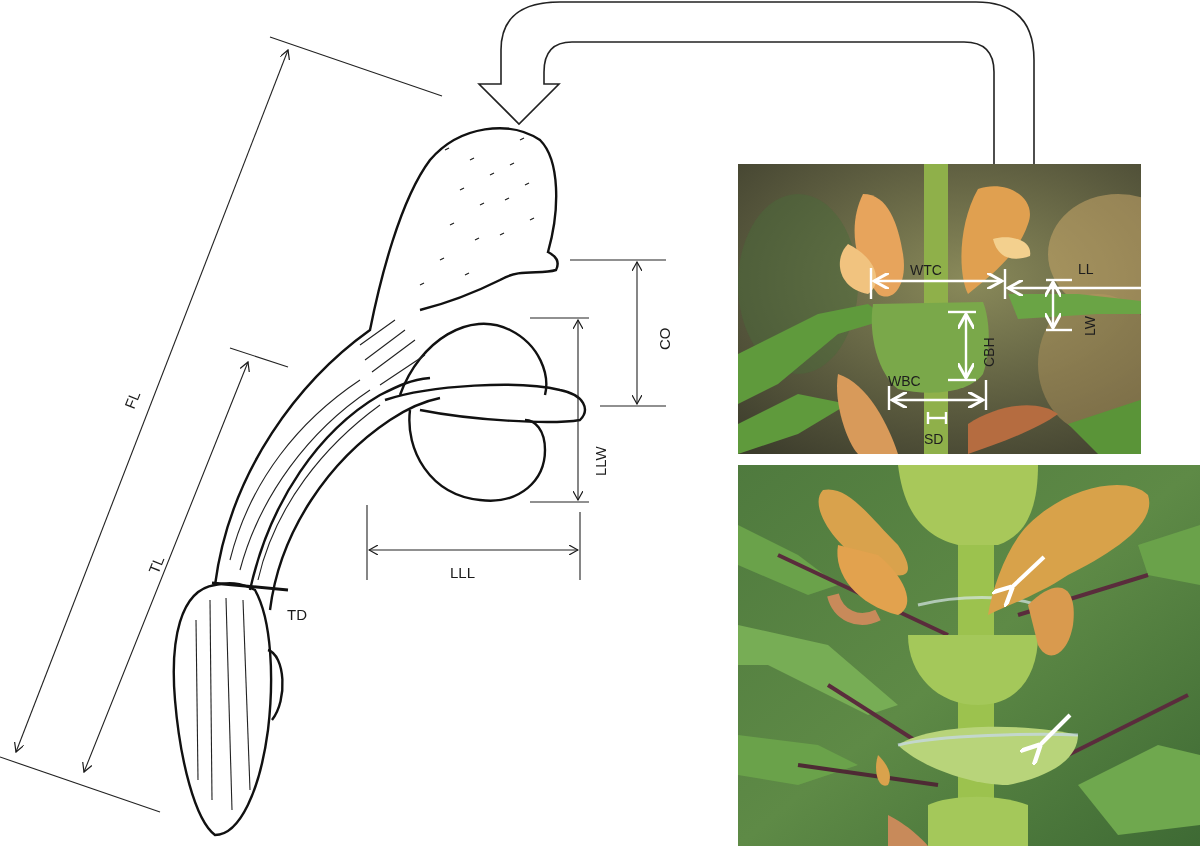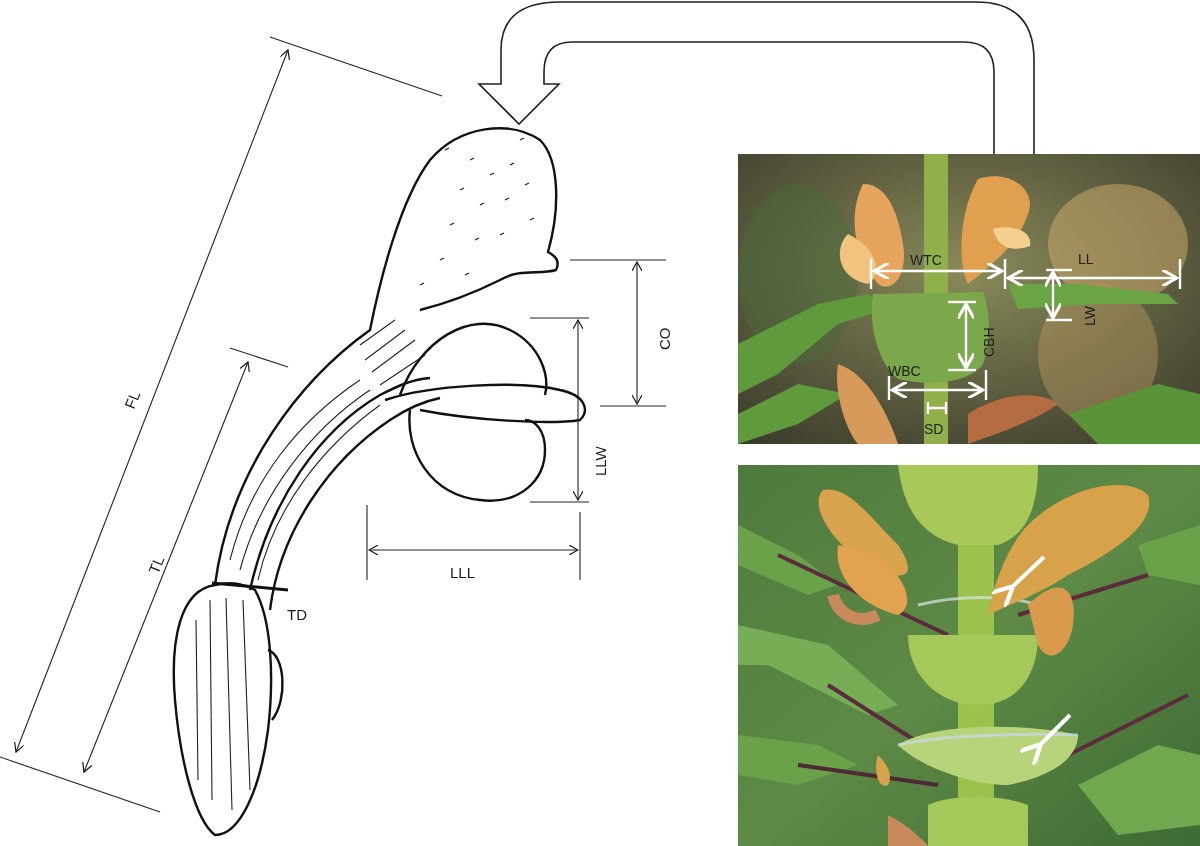--- a/index.html
+++ b/index.html
@@ -1,21 +1,21 @@
 <!DOCTYPE html>
 <html><head>
 <meta charset="utf-8">
 <style>
   html, body { margin: 0; padding: 0; background: #ffffff; }
   body { width: 1200px; height: 846px; position: relative; overflow: hidden; font-family: "Liberation Sans", sans-serif; }
   #drawing { position: absolute; left: 0; top: 0; }
   .lbl { font-family: "Liberation Sans", sans-serif; font-size: 15px; fill: #1a1a1a; }
   .plbl { font-family: "Liberation Sans", sans-serif; font-size: 14px; fill: #1e1e1e; }
   .photo { position: absolute; overflow: hidden; }
-  #photo-top { left: 738px; top: 154px; width: 462px; height: 290px; }
+  #photo-top { left: 738px; top: 164px; width: 403px; height: 290px; }
   #photo-bottom { left: 738px; top: 465px; width: 462px; height: 381px; }
 </style>
 </head>
 <body>
 
 <svg id="drawing" width="1200" height="846" viewBox="0 0 1200 846">
   <defs>
     <marker id="ah" viewBox="0 0 10 10" refX="9" refY="5" markerWidth="9" markerHeight="9" orient="auto-start-reverse">
       <path d="M0,0 L9,5 L0,10" fill="none" stroke="#1a1a1a" stroke-width="1.2"></path>
     </marker>

